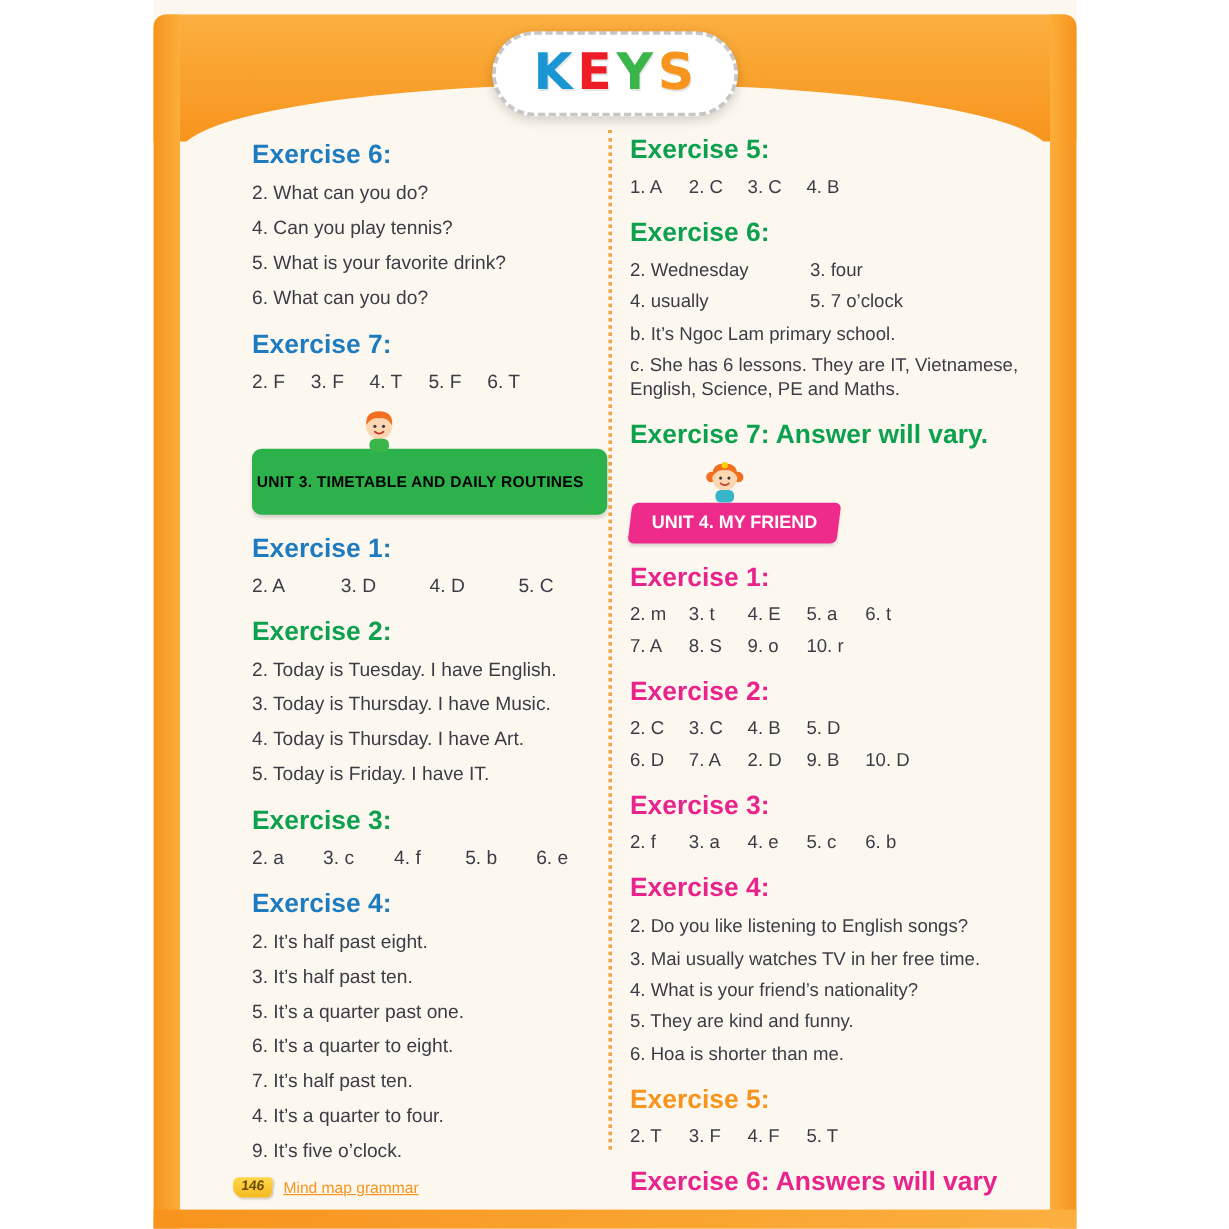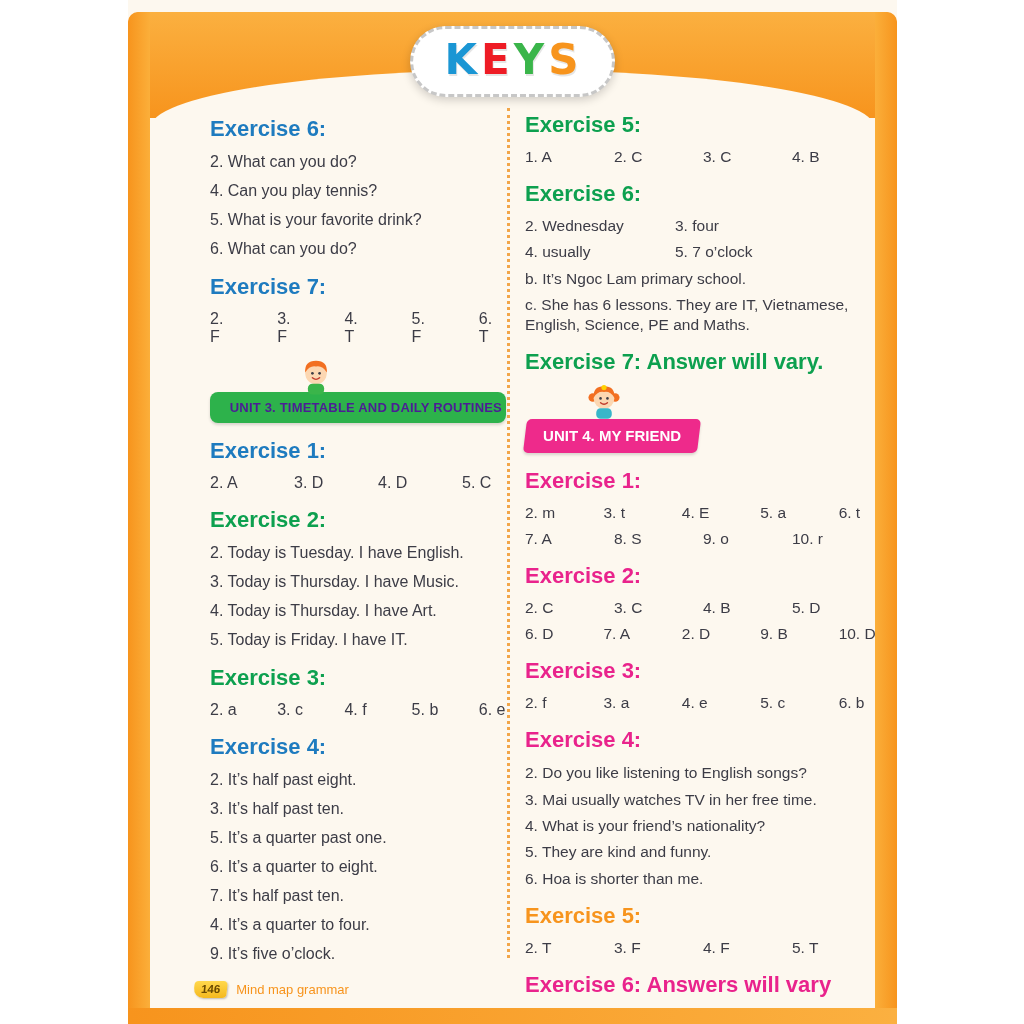--- a/index.html
+++ b/index.html
@@ -28,46 +28,46 @@
 
   .col-left  { position:absolute; left:82px;  top:116px; width:296px; color:#3c3c46; z-index:3; }
   .col-right { position:absolute; left:397px; top:112px; width:352px; color:#3c3c46; z-index:3;
     font-size:15.5px; }
 
   .ex-h { font-size:22px; font-weight:bold; margin:15px 0 10px; }
   .col-left .ex-h:first-child { margin-top:0; }
   .col-right .ex-h:first-child { margin-top:0; }
   .line { font-size:16px; line-height:1.25; margin:0 0 9px; }
   .col-right .line { font-size:15.5px; margin:0 0 7px; }
-  .row { display:flex; font-size:16px; margin:0 0 10px;gap:40px; }
+  .row { display:flex; font-size:16px; margin:0 0 10px; }
   .col-right .row { font-size:15.5px; margin:0 0 8px; }
   .row span { display:inline-block; }
   .w48 span { width:49px; }
   .w62 span { width:63px; }
   .w73 span { width:77px; }
   .pair-row { display:flex; font-size:15.5px; margin:0 0 8px; }
   .pair-row .p1 { width:150px; display:inline-block; }
 
   .banner-wrap { position:relative; margin:46px 0 14px; }
-  .unit3-banner { background:linear-gradient(180deg,#3cc055,#23a33f); color:#4c1d95; font-weight:bold;
-    font-size:13px; padding:8px 4px; border-radius:8px; text-align:right; white-space:nowrap;
+  .unit3-banner { background:linear-gradient(180deg,#3cc055,#23a33f); color:#000000; font-weight:bold;
+    font-size:13px; padding:20px 4px; border-radius:8px; text-align:left; white-space:nowrap;
     letter-spacing:.2px; box-shadow:0 2px 3px rgba(0,0,0,.15); }
   .unit4-wrap { position:relative; margin:44px 0 12px; }
   .unit4-banner { display:inline-block; background:#ee2a8b; color:#fff; font-weight:bold;
     font-size:15px; padding:8px 18px 9px; border-radius:5px; transform:skewX(-7deg);
     box-shadow:0 2px 3px rgba(0,0,0,.15); white-space:nowrap; }
   .unit4-banner > span { display:inline-block; transform:skewX(7deg); }
   .kid-icon { position:absolute; top:-35px; left:88px; z-index:2; }
   .kid-icon.girl { left:60px; top:-37px; }
 
   .footer { position:absolute; left:66px; bottom:26px; display:flex; align-items:center; gap:9px; z-index:6; }
   .page-tab { background:linear-gradient(180deg,#ffd84d,#f5b91e); padding:2px 7px 3px;
     font-size:11.5px; font-weight:bold; color:#6b4a00; border-radius:4px 4px 4px 10px;
     transform:skewX(-6deg); box-shadow:1px 1px 2px rgba(0,0,0,.25); }
-  .footer-text { color:#f7941d; font-size:13px; }
+  .footer-text { color:#f7941d; font-size:13px;text-decoration:underline; }
   .bottom-bar { position:absolute; left:0; right:0; bottom:0; height:16px;
     background:linear-gradient(90deg,#f7941d,#fbb040); z-index:5; }
 </style>
 </head>
 <body>
 
 <div class="canvas">
   <div class="page">
 
     <div class="header-band"></div>

